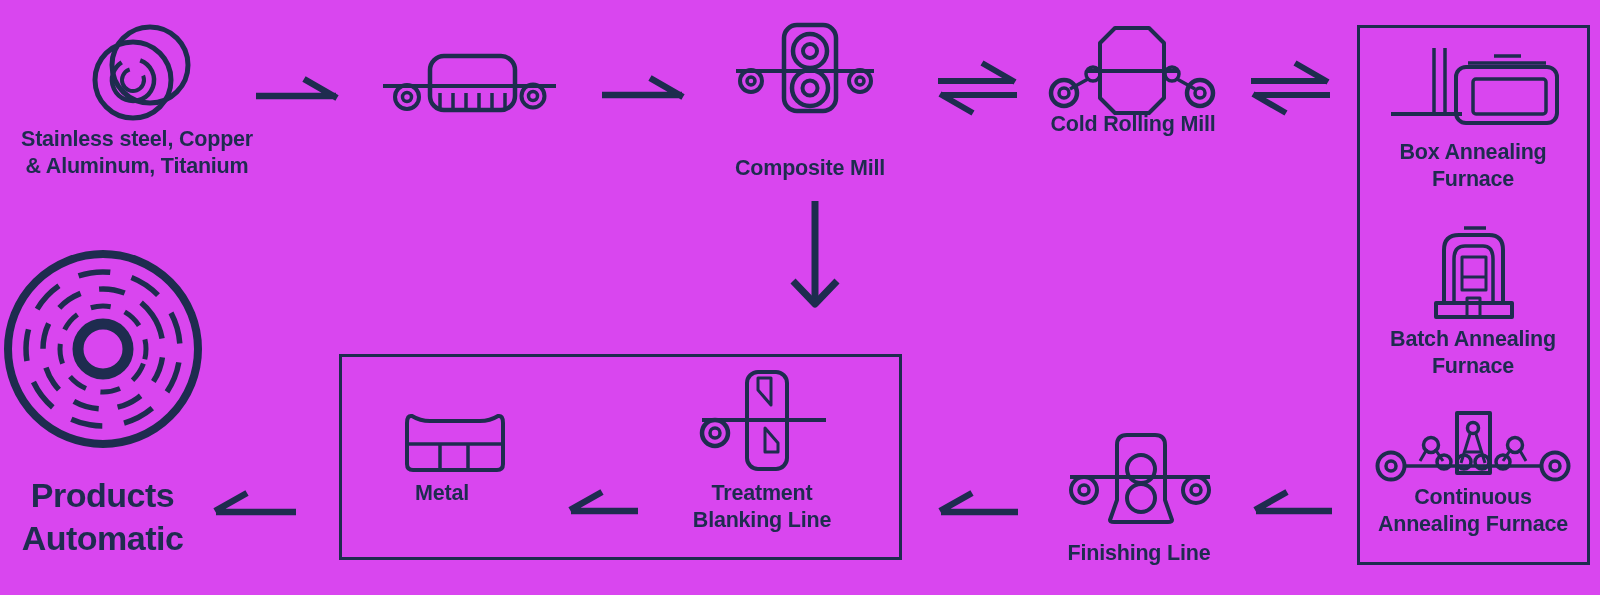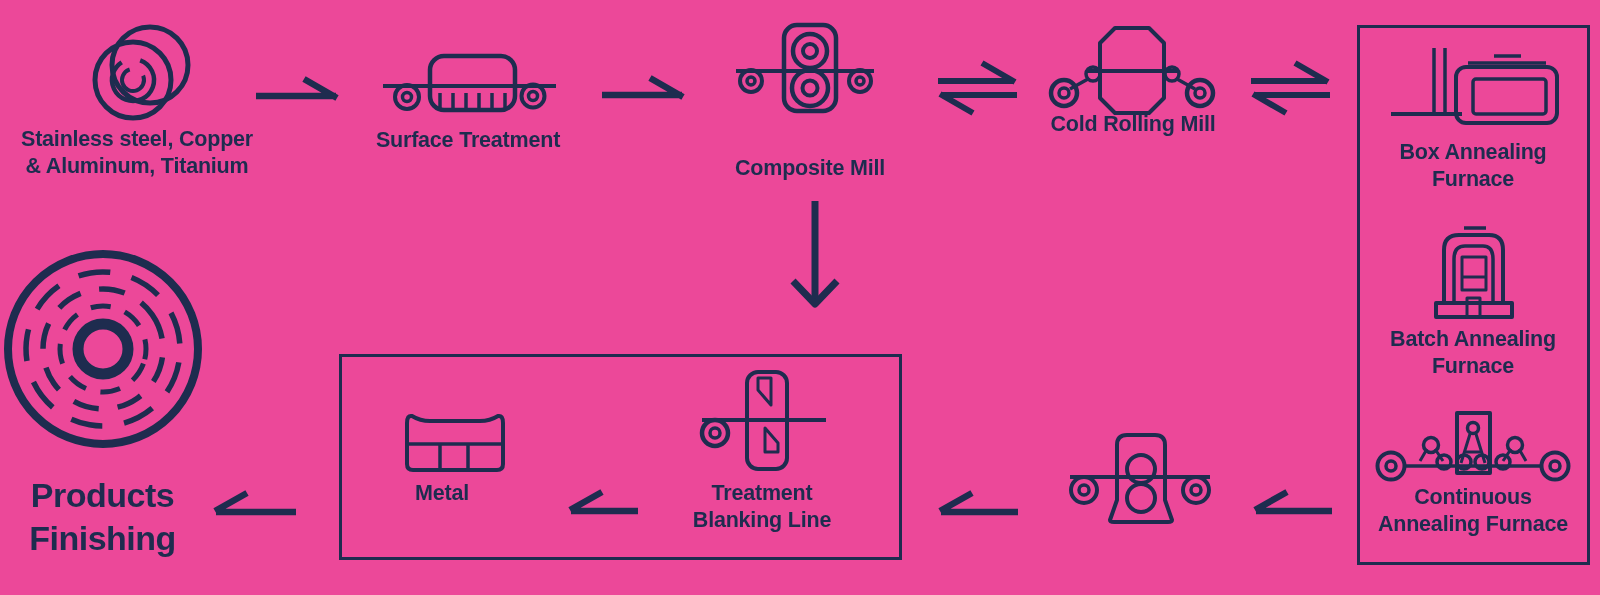--- a/index.html
+++ b/index.html
@@ -1,16 +1,16 @@
 <!DOCTYPE html>
 <html><head>
 <meta charset="utf-8">
 <style>
   html,body{margin:0;padding:0;background:#ffffff;}
-  #stage{position:relative;width:1600px;height:595px;background:#ec4899;overflow:hidden;
+  #stage{position:relative;width:1600px;height:595px;background:#d946ef;overflow:hidden;
          font-family:"Liberation Sans",sans-serif;}
   #diagram-svg{position:absolute;left:0;top:0;}
   #diagram-svg *{stroke:#1e2c4f;fill:none;stroke-linejoin:round;}
   .wf{fill:#ffffff;}
   .box{position:absolute;border:3.5px solid #1e2c4f;box-sizing:border-box;background:transparent;}
   .label{position:absolute;color:#1e2c4f;font-weight:700;font-size:21.5px;line-height:27px;
          text-align:center;letter-spacing:-0.2px;white-space:nowrap;}
   .label-big{position:absolute;color:#1e2c4f;font-weight:700;font-size:34px;line-height:43px;
          text-align:center;letter-spacing:-0.5px;white-space:nowrap;}
 </style>
@@ -166,49 +166,49 @@
       <circle cx="103" cy="349" r="43" stroke-width="5" stroke-dasharray="20 15" transform="rotate(20 103 349)"></circle>
       <circle cx="103" cy="349" r="25" stroke-width="11"></circle>
     </g>
   </svg>
 
   <div class="label" style="left:-8px;top:126px;width:290px;">
     <span>Stainless steel, Copper</span><br>
     <span>&amp; Aluminum, Titanium</span>
   </div>
 
-  <div class="label" style="left:328px;top:127px;width:280px;">Surface Treatment</div>
 
   <div class="label" style="left:670px;top:127px;width:280px;margin-top:28px;">Composite Mill</div>
 
   <div class="label" style="left:993px;top:111px;width:280px;">Cold Rolling Mill</div>
 
   <div class="label" style="left:1363px;top:139px;width:220px;">
     <span>Box Annealing</span><br>
     <span>Furnace</span>
   </div>
 
   <div class="label" style="left:1363px;top:326px;width:220px;">
     <span>Batch Annealing</span><br>
     <span>Furnace</span>
   </div>
 
   <div class="label" style="left:1358px;top:484px;width:230px;">
     <span>Continuous</span><br>
     <span>Annealing Furnace</span>
   </div>
 
+  <div class="label" style="left:999px;top:540px;width:280px;">Finishing Line</div>
 
   <div class="label" style="left:622px;top:480px;width:280px;">
     <span>Treatment</span><br>
     <span>Blanking Line</span>
   </div>
 
   <div class="label" style="left:302px;top:480px;width:280px;">
     <span>Metal</span><br>
   </div>
 
   <div class="label-big" style="left:-10px;top:474px;width:225px;">
     <span>Products</span><br>
-    <span>Finishing</span>
+    <span>Automatic</span>
   </div>
 
 </div>
 
 </body></html>

